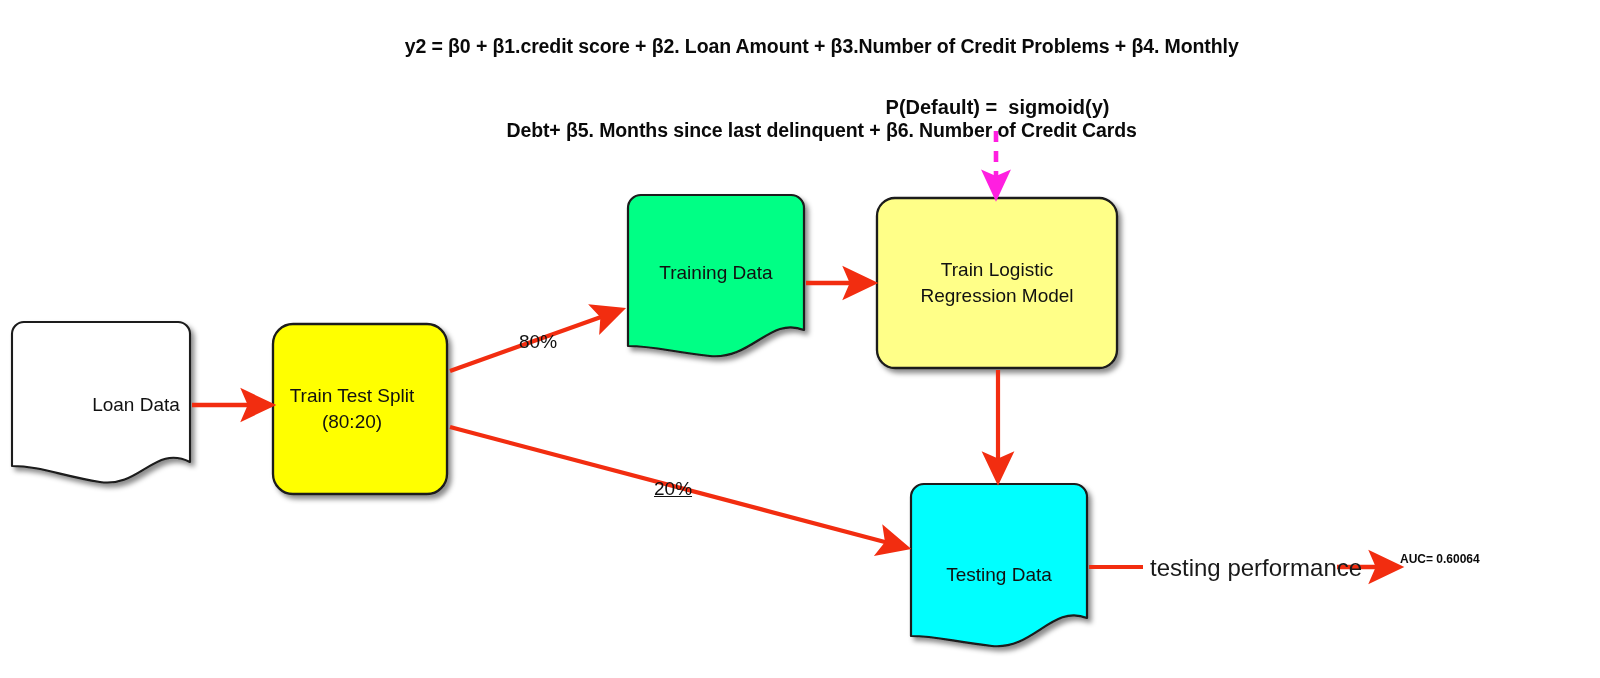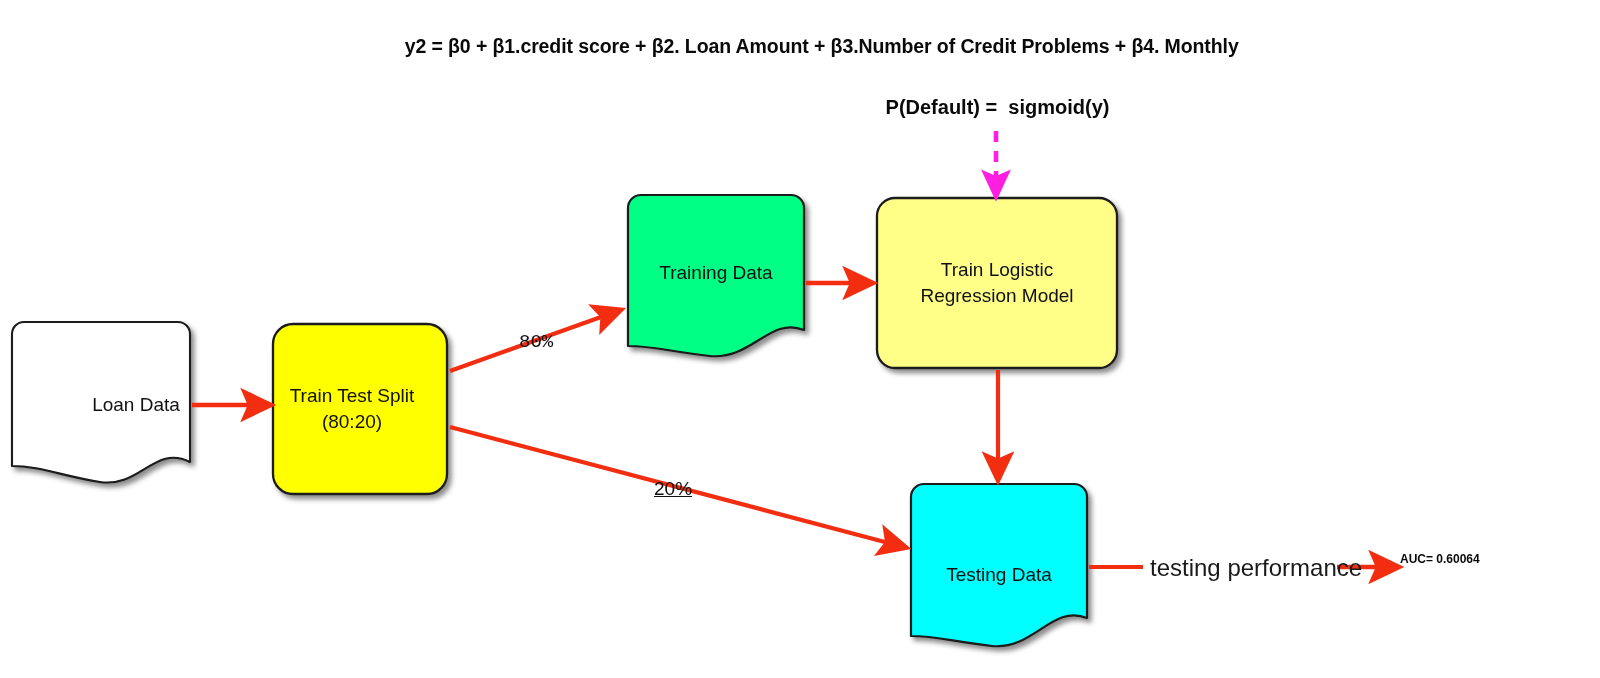--- a/index.html
+++ b/index.html
@@ -50,21 +50,21 @@
     text-align: center;
     font-size: 20px;
     font-weight: bold;
     color: #0a0a0a;
   }
   .edge-label {
     font-size: 19px;
     font-weight: normal;
     color: #101010;
   }
-  .label-80 { left: 519px; top: 331px; font-family: Liberation Mono, monospace; }
+  .label-80 { left: 519px; top: 331px; }
   .label-20 { left: 654px; top: 478px; text-decoration: underline; }
   .label-testperf {
     left: 1150px;
     top: 554px;
     font-size: 24px;
     color: #1a1a1a;
   }
   .label-auc {
     left: 1400px;
     top: 552px;
@@ -160,20 +160,21 @@
 
     <line x1="1089" y1="567" x2="1143" y2="567" stroke="#f22d10" stroke-width="4.0"></line>
     <line x1="1337" y1="567" x2="1392" y2="567" stroke="#f22d10" stroke-width="4.4" marker-end="url(#redArrow)"></line>
 
     <line x1="996" y1="131" x2="996" y2="186" stroke="#ff1fe0" stroke-width="4.6" stroke-dasharray="11 9" marker-end="url(#magentaArrow)"></line>
   </svg>
 
   <div class="txt formula">
     <span>y2 = β0 + β1.credit score + β2. Loan Amount + β3.Number of Credit Problems + β4. Monthly</span>
     <br>
+    <span>Debt+ β5. Months since last delinquent + β6. Number of Credit Cards</span>
   </div>
 
   <div class="txt sigmoid-label">P(Default) =  sigmoid(y)</div>
 
   <div class="txt edge-label label-80">80%</div>
 
   <div class="txt edge-label label-20">20%</div>
 
   <div class="txt label-testperf">testing performance</div>
 

